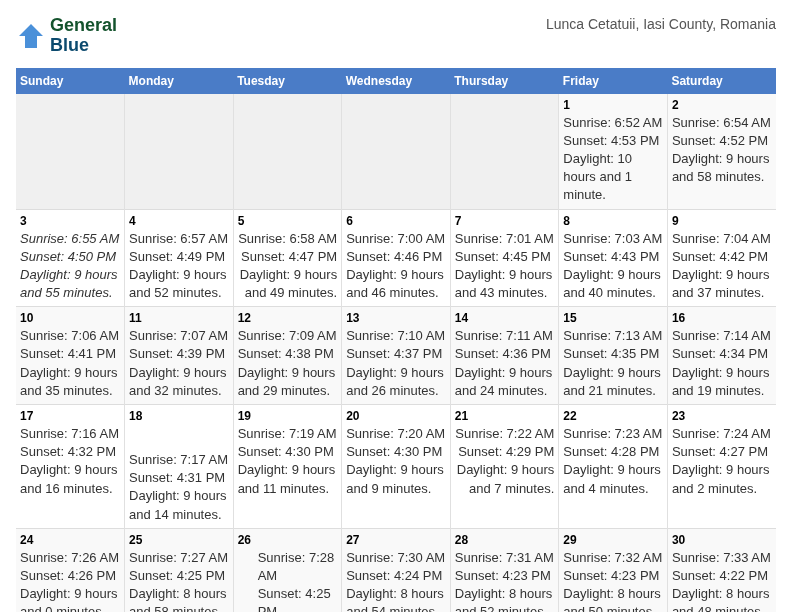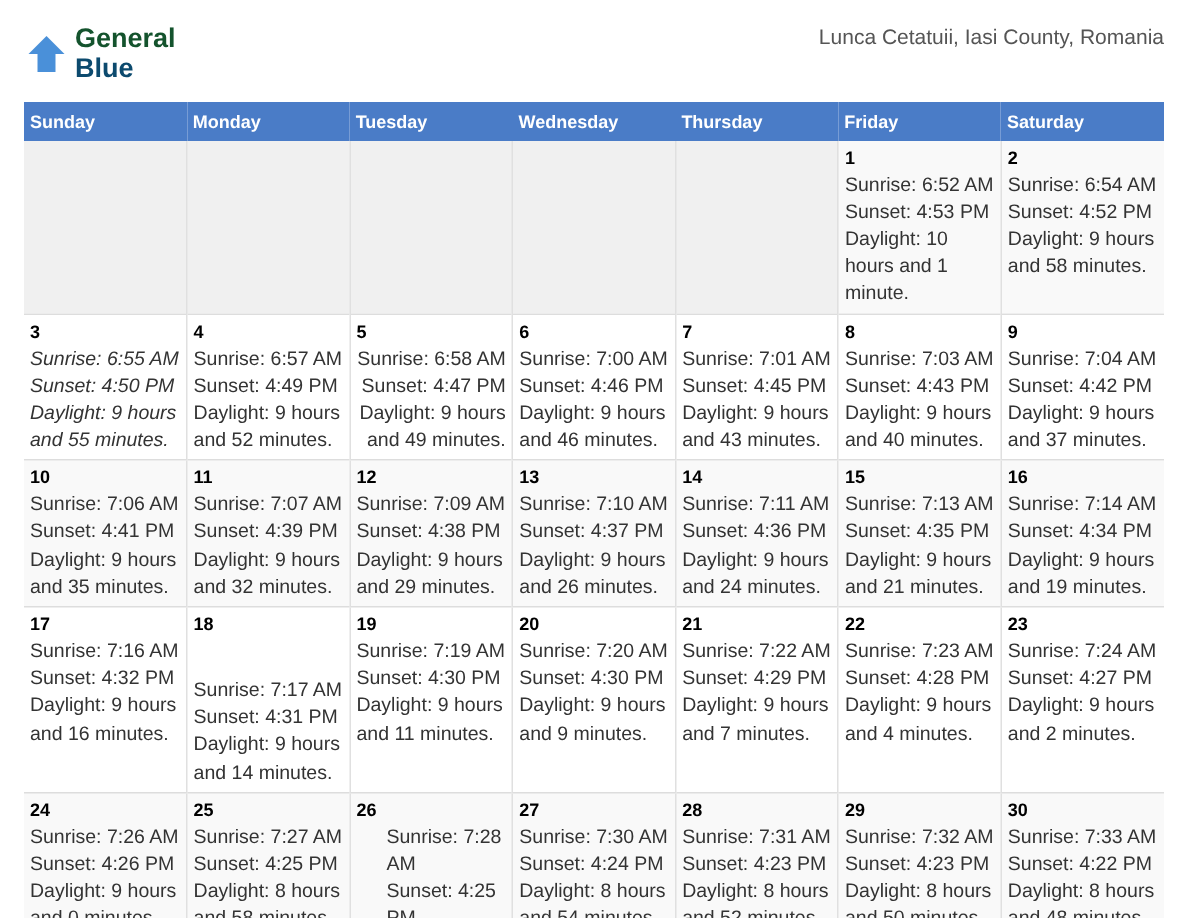--- a/index.html
+++ b/index.html
@@ -246,21 +246,21 @@
 Daylight: 9 hours and 11 minutes.</div>
         </td>
         <td>
           <div class="day-num">20</div>
           <div class="day-info" style="white-space: pre-line;">Sunrise: 7:20 AM
 Sunset: 4:30 PM
 Daylight: 9 hours and 9 minutes.</div>
         </td>
         <td>
           <div class="day-num">21</div>
-          <div class="day-info" style="white-space: pre-line;">Sunrise: 7:22 AM
+          <div class="day-info" style="white-space: pre-line; text-align: right;">Sunrise: 7:22 AM
 Sunset: 4:29 PM
 Daylight: 9 hours and 7 minutes.</div>
         </td>
         <td>
           <div class="day-num">22</div>
           <div class="day-info" style="white-space: pre-line;">Sunrise: 7:23 AM
 Sunset: 4:28 PM
 Daylight: 9 hours and 4 minutes.</div>
         </td>
         <td>

